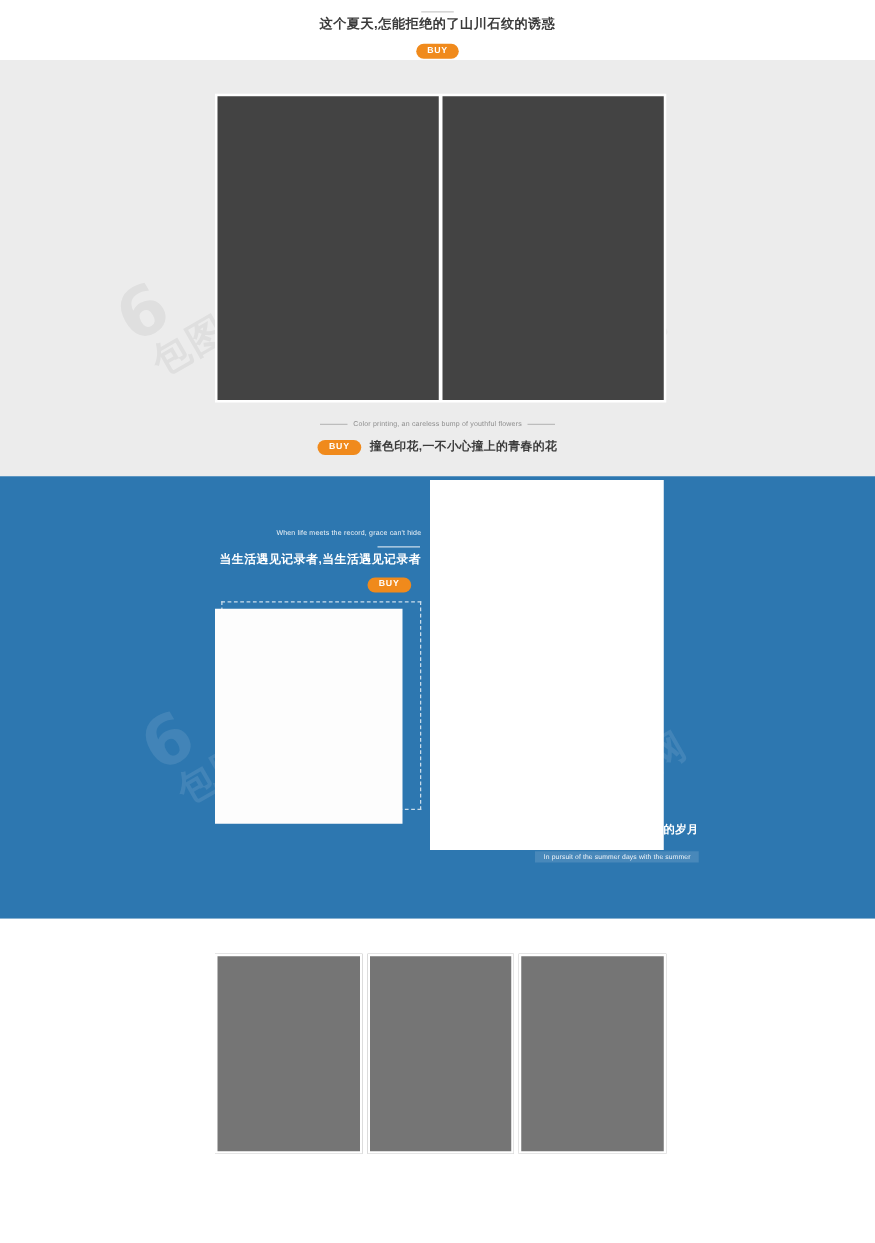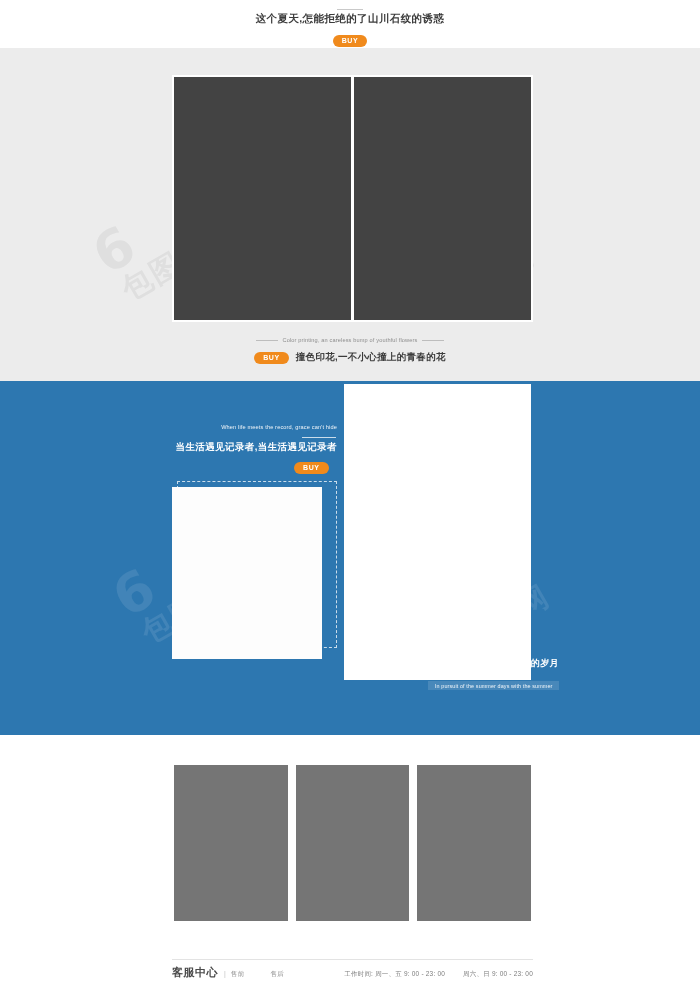--- a/index.html
+++ b/index.html
@@ -218,29 +218,14 @@
   <div class="blue-cap-cn" style="left:428px; top:657px;">与夏日一起追寻那些青葱的岁月</div>
 
   <div class="sec-tiles">
     <div class="tiles-row">
       <div class="tile"></div>
       <div class="tile"></div>
       <div class="tile"></div>
     </div>
   </div>
 
-  <div class="footer">
-    <div class="footer-line"></div>
-    <div class="footer-inner">
-      <span class="fc-title">客服中心</span>
-      <span class="fc-sep">|</span>
-      <span class="fc-link">售前</span>
-      <span class="fc-link">售后</span>
-      <span class="fc-hours">
-        <span>工作时间:</span>
-        <span>周一、五 9: 00 - 23: 00</span>
-        <span class="gap"></span>
-        <span>周六、日 9: 00 - 23: 00</span>
-      </span>
-    </div>
-  </div>
 
 </div>
 
 </body></html>

